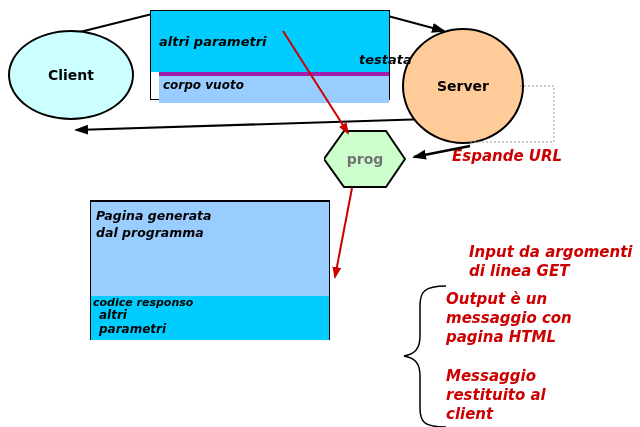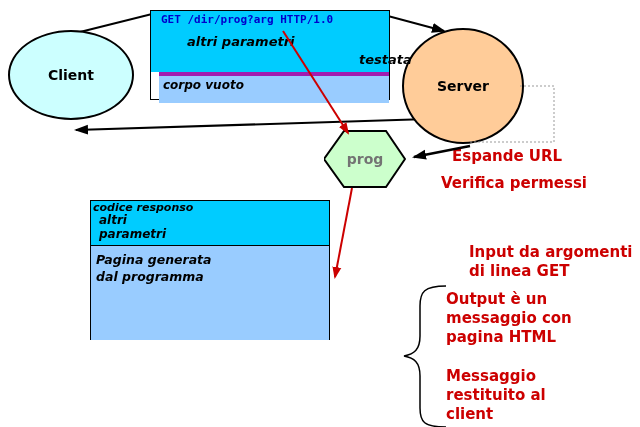--- a/index.html
+++ b/index.html
@@ -21,42 +21,42 @@
 
   .msg-box{position:absolute;border:1px solid #000;box-sizing:border-box;z-index:2;}
   #request-box{left:150px;top:10px;width:240px;height:90px;}
   #request-header{position:relative;height:61px;background:var(--request-header-bg);}
   #request-line{
     position:absolute;top:2px;left:10px;
     font-family:"DejaVu Sans Mono",monospace;font-weight:bold;font-size:11px;
     color:var(--request-line-color);white-space:nowrap;
   }
   .lbl{font-weight:bold;font-style:italic;color:#000;}
-  #request-params{position:absolute;top:23px;left:8px;font-size:13px;margin-left:28px;}
+  #request-params{position:absolute;top:23px;left:8px;font-size:13px;}
   #request-testata{position:absolute;top:41px;left:176px;font-size:13px;margin-left:32px;}
   #request-body{position:relative;height:27px;background:var(--request-body-bg);border-top:4px solid #a21caf;margin-left:8px;}
   #request-body-label{position:absolute;top:2px;left:4px;font-size:12px;}
 
   #response-box{left:90px;top:200px;width:240px;height:140px;}
   #response-header{position:relative;height:44px;background:var(--request-header-bg);}
   #response-status{position:absolute;top:0px;left:2px;font-size:11px;}
   #response-altri{position:absolute;top:12px;left:8px;font-size:12px;}
   #response-parametri{position:absolute;top:26px;left:8px;font-size:12px;}
   #response-body{position:relative;height:94px;background:var(--request-body-bg);border-top:1px solid #000;}
   #response-body-text{position:absolute;top:5px;left:5px;font-size:12.5px;line-height:17px;white-space:pre-line;}
 
   #prog-node{position:absolute;left:324px;top:130px;width:82px;height:58px;z-index:3;}
   #prog-label{
     position:absolute;inset:0;display:flex;align-items:center;justify-content:center;
     font-weight:bold;font-size:14px;color:#737373;
   }
 
   .annotation{
     position:absolute;color:var(--annotation-color);font-weight:bold;
-    font-size:15px;line-height:19px;white-space:pre-line;z-index:4;
+    font-size:15px;line-height:19px;white-space:pre-line;z-index:4;font-style:italic;
   }
   #annotation-0{left:452px;top:147px;}
   #annotation-1{left:441px;top:174px;}
   #annotation-2{left:441px;top:200px;}
   #annotation-3{left:441px;top:243px;margin-left:28px;}
   #annotation-4{left:446px;top:290px;}
   #annotation-5{left:446px;top:367px;}
 </style>
 </head>
 <body>
@@ -76,38 +76,37 @@
   <div id="client-node" class="node-circle">
     <span>Client</span>
   </div>
 
   <div id="server-node" class="node-circle">
     <span>Server</span>
   </div>
 
   <div id="request-box" class="msg-box">
     <div id="request-header">
-      <div id="request-line">GET /dir/prog?arg HTTP/1.0</div>
       <div id="request-params" class="lbl">altri parametri</div>
       <div id="request-testata" class="lbl">testata</div>
     </div>
     <div id="request-body">
       <div id="request-body-label" class="lbl">corpo vuoto</div>
     </div>
   </div>
 
   <div id="response-box" class="msg-box">
+    <div id="response-body">
+      <div id="response-body-text" class="lbl">Pagina generata
+dal programma</div>
+    </div>
     <div id="response-header">
       <div id="response-status" class="lbl">codice responso</div>
       <div id="response-altri" class="lbl">altri</div>
       <div id="response-parametri" class="lbl">parametri</div>
-    </div>
-    <div id="response-body">
-      <div id="response-body-text" class="lbl">Pagina generata
-dal programma</div>
     </div>
   </div>
 
   <div id="prog-node">
     <svg width="82" height="58">
       <polygon points="0,29 20,1 62,1 81,29 62,57 20,57" fill="var(--prog-fill)" stroke="#000" stroke-width="2"></polygon>
     </svg>
     <div id="prog-label">prog</div>
   </div>
 
@@ -122,21 +121,20 @@
     </defs>
     <path d="M 520 86 L 554 86 L 554 142 L 470 142" fill="none" stroke="#999999" stroke-width="1" stroke-dasharray="2 2"></path>
     <line x1="470" y1="146" x2="414" y2="157" stroke="#000" stroke-width="2.5" marker-end="url(#ah-black-f)"></line>
     <line x1="283" y1="31" x2="348" y2="133" stroke="#CC0000" stroke-width="2" marker-end="url(#ah-red-f)"></line>
     <line x1="352" y1="188" x2="335" y2="277" stroke="#CC0000" stroke-width="2" marker-end="url(#ah-red-f)"></line>
     <path d="M 446 286 C 424 286 420 292 420 306 L 420 336 C 420 350 414 354 404 356
              C 414 358 420 362 420 376 L 420 408 C 420 422 424 427 446 427" fill="none" stroke="#000" stroke-width="1.5"></path>
   </svg>
 
   <div id="annotation-0" class="annotation">Espande URL</div>
-  <div id="annotation-1" class="annotation">Verifica permessi</div>
   <div id="annotation-3" class="annotation">Input da argomenti
 di linea GET</div>
   <div id="annotation-4" class="annotation">Output è un
 messaggio con
 pagina HTML</div>
   <div id="annotation-5" class="annotation">Messaggio
 restituito al
 client</div>
 
 </div>

